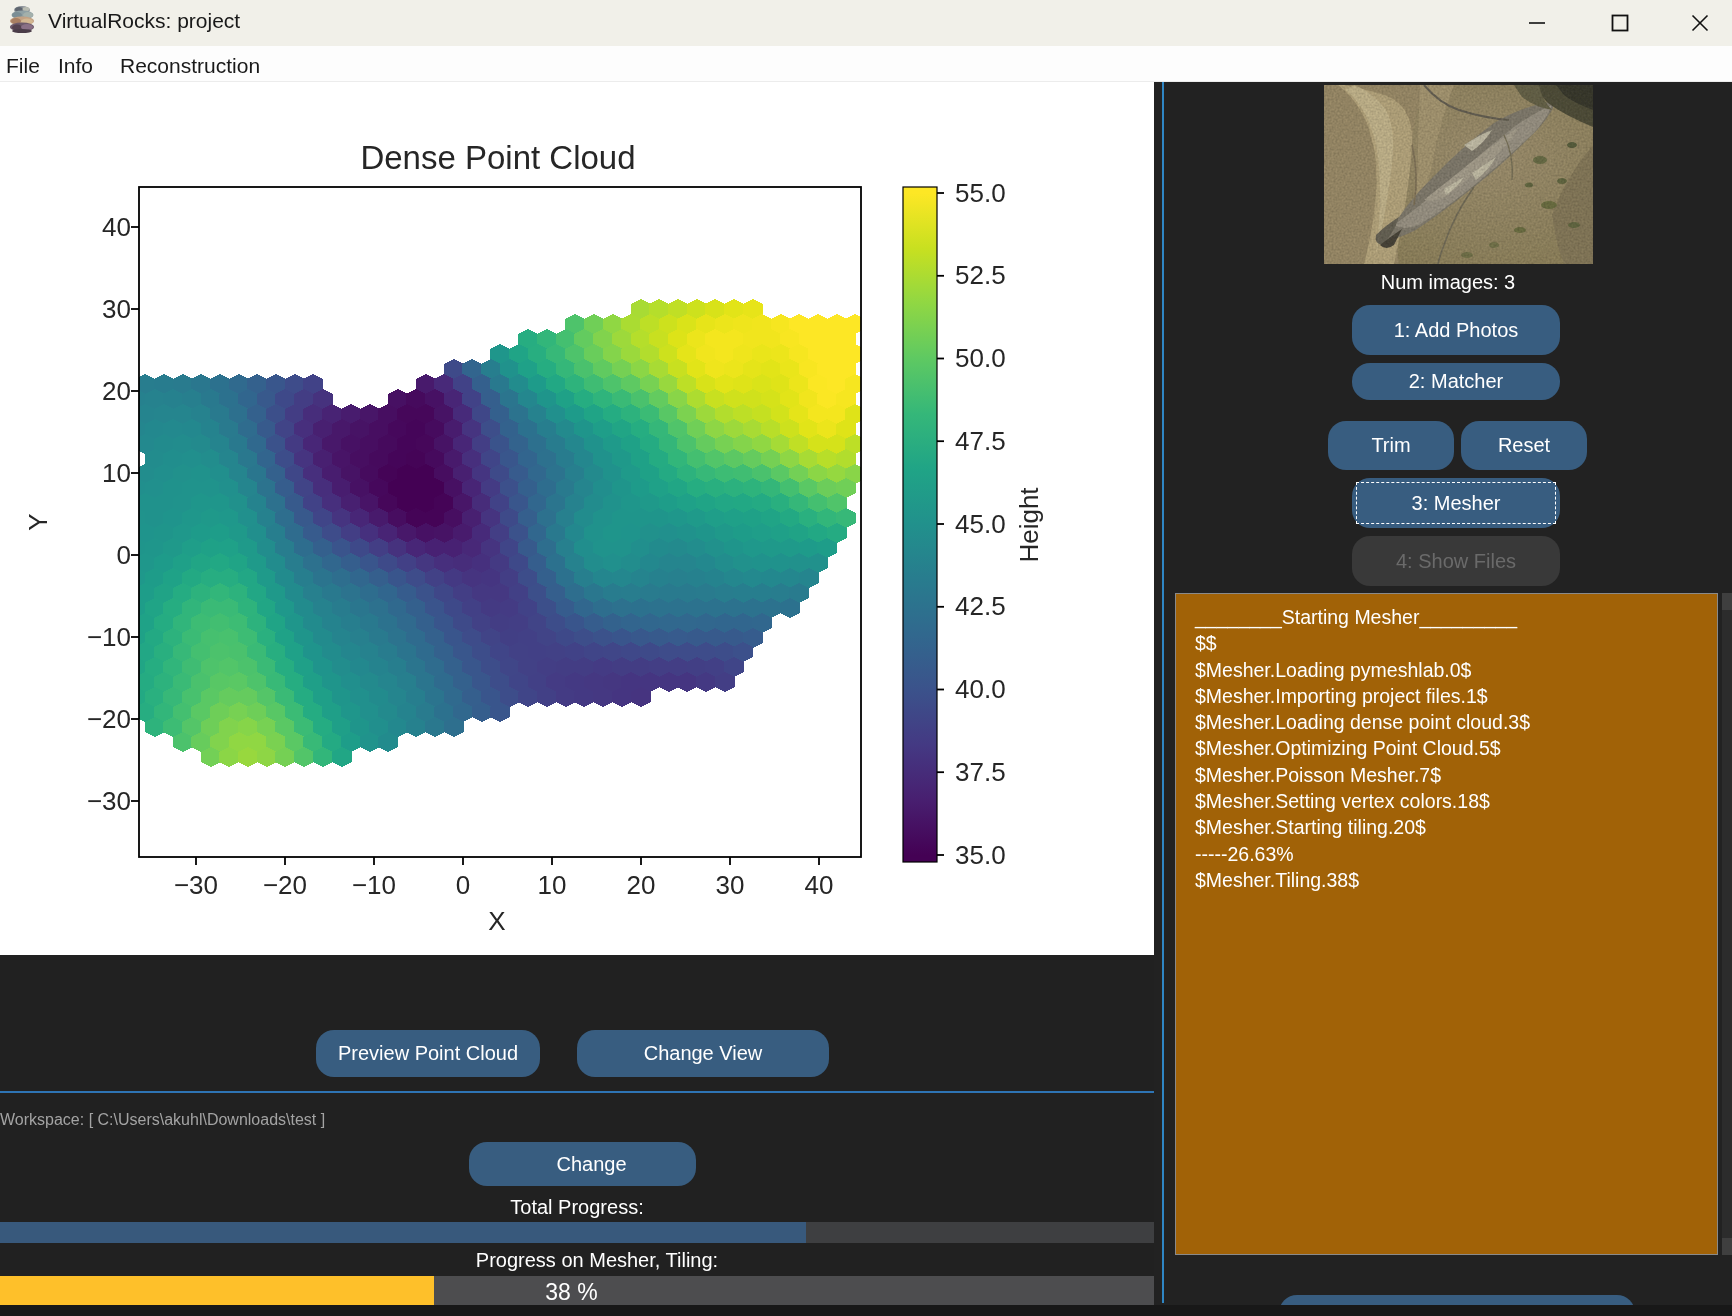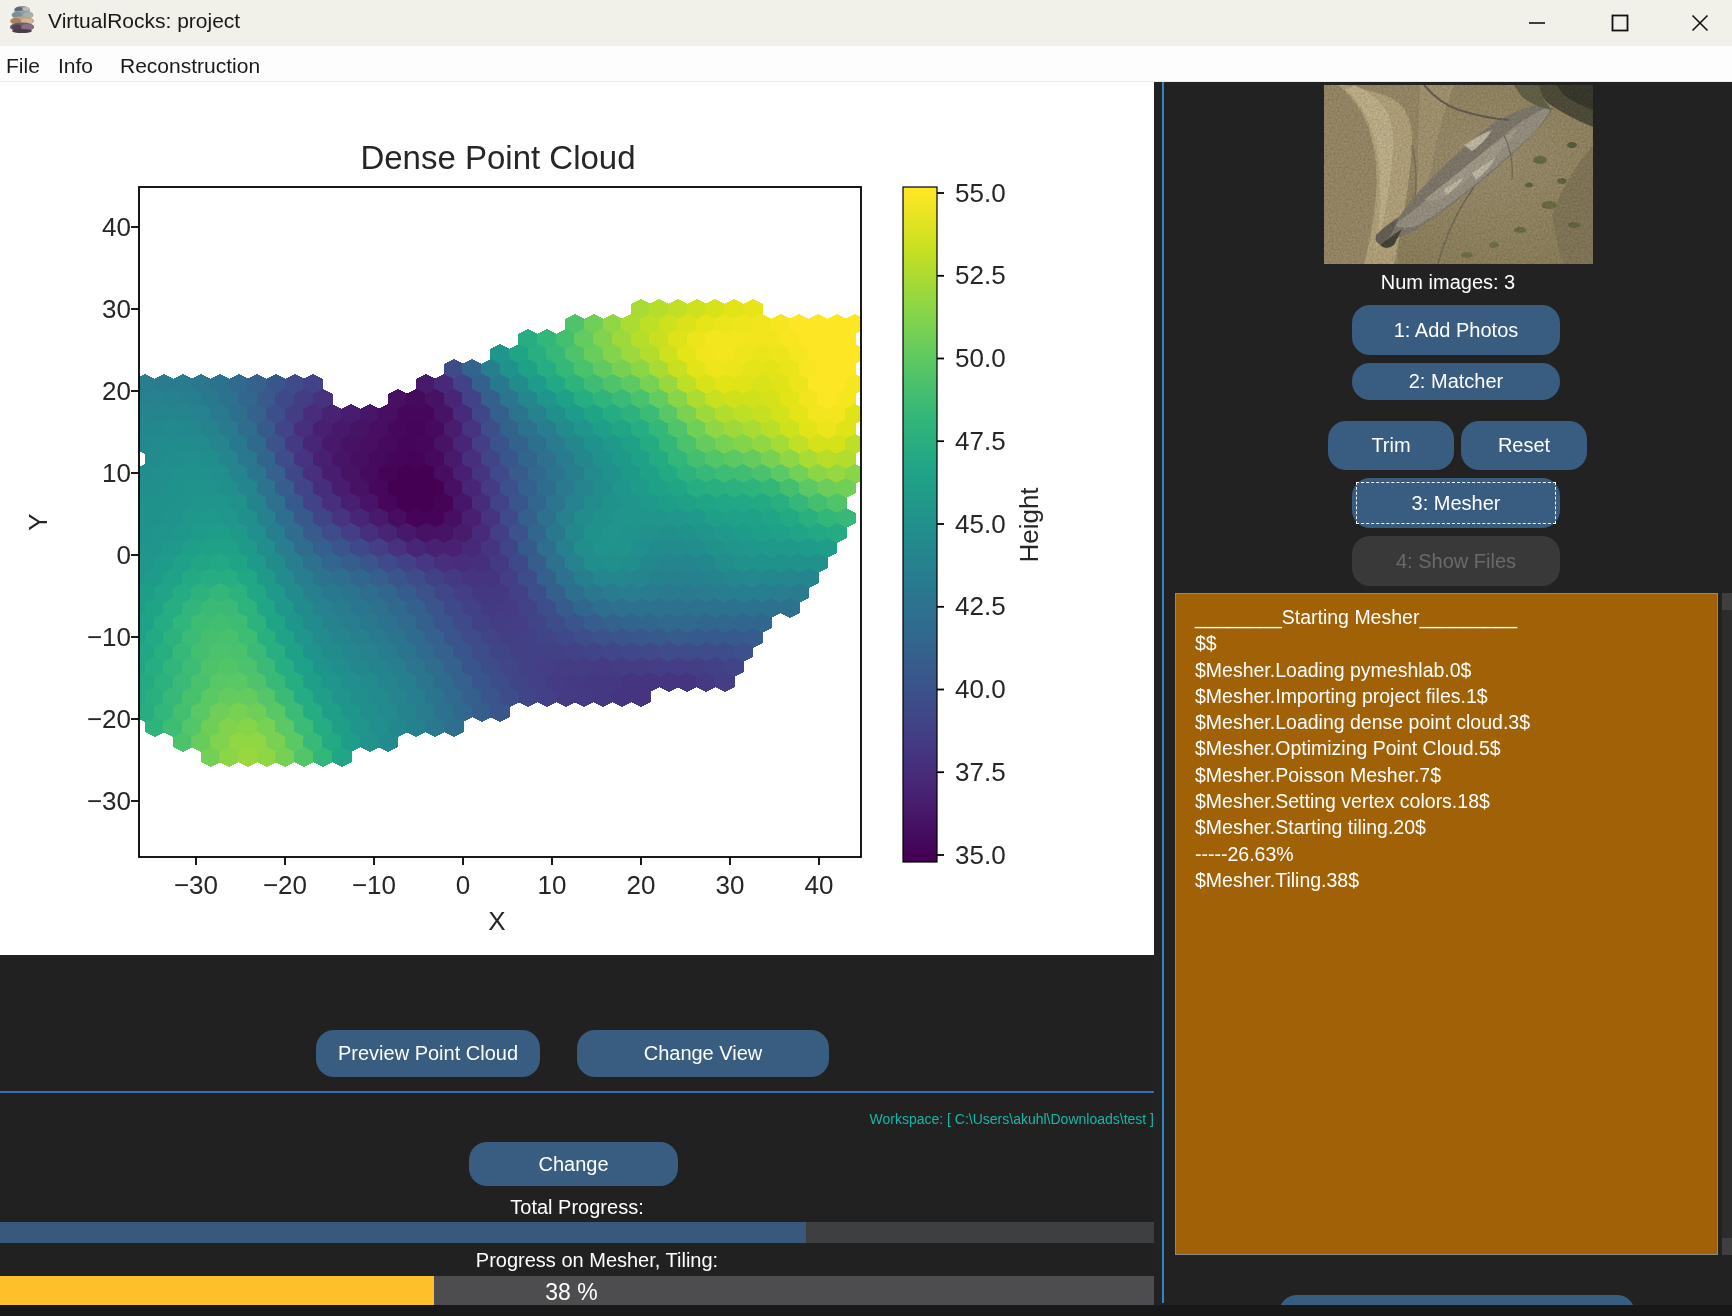--- a/index.html
+++ b/index.html
@@ -11,22 +11,22 @@
   .menuitem{top:54px;font-size:21px;color:#1a1a1a;}
   #plotwrap{left:0;top:82px;width:1154px;height:873px;background:#ffffff;}
   #bottomleft{left:0;top:955px;width:1154px;height:361px;background:#212121;}
   #rightpanel{left:1154px;top:82px;width:578px;height:1234px;background:#222222;}
   #blueline{left:1162px;top:82px;width:2px;height:1221px;background:#2f86c4;}
   .btn{background:#385d80;color:#fff;display:flex;align-items:center;justify-content:center;
        font-size:20px;border-radius:18px;}
   #prevbtn{left:316px;top:1030px;width:224px;height:47px;}
   #cvbtn{left:577px;top:1030px;width:252px;height:47px;}
   #hline{left:0;top:1091px;width:1157px;height:2px;background:#2e74b4;}
-  #wstext{left:0;top:1111px;width:1154px;text-align:right;color:#14b8a6;font-size:14px;}
-  #changebtn{left:469px;top:1142px;width:209px;height:44px;}
+  #wstext{left:0;top:1111px;width:1154px;text-align:left;color:#a3a3a3;font-size:16px;}
+  #changebtn{left:469px;top:1142px;width:209px;height:44px;padding-left:18px;}
   #tptext{left:0;top:1196px;width:1154px;text-align:center;color:#fff;font-size:20px;}
   #pbar1{left:0;top:1222px;width:1157px;height:21px;background:#3e3f41;}
   #pbar1f{left:0;top:1222px;width:806px;height:21px;background:#38597c;}
   #pmtext{left:0;top:1249px;width:1154px;text-align:center;color:#fff;font-size:20px;padding-left:20px;}
   #pbar2{left:0;top:1276px;width:1157px;height:29px;background:#4d4d4f;}
   #pbar2f{left:0;top:1276px;width:434px;height:29px;background:#fec02a;}
   #pbar2t{left:0;top:1279px;width:1143px;text-align:center;color:#fff;font-size:23px;}
   #footer{left:0;top:1305px;width:1732px;height:11px;background:#181818;}
   #thumb{left:1324px;top:85px;width:269px;height:179px;}
   #numimg{left:1164px;top:271px;width:568px;text-align:center;color:#fff;font-size:20px;}

